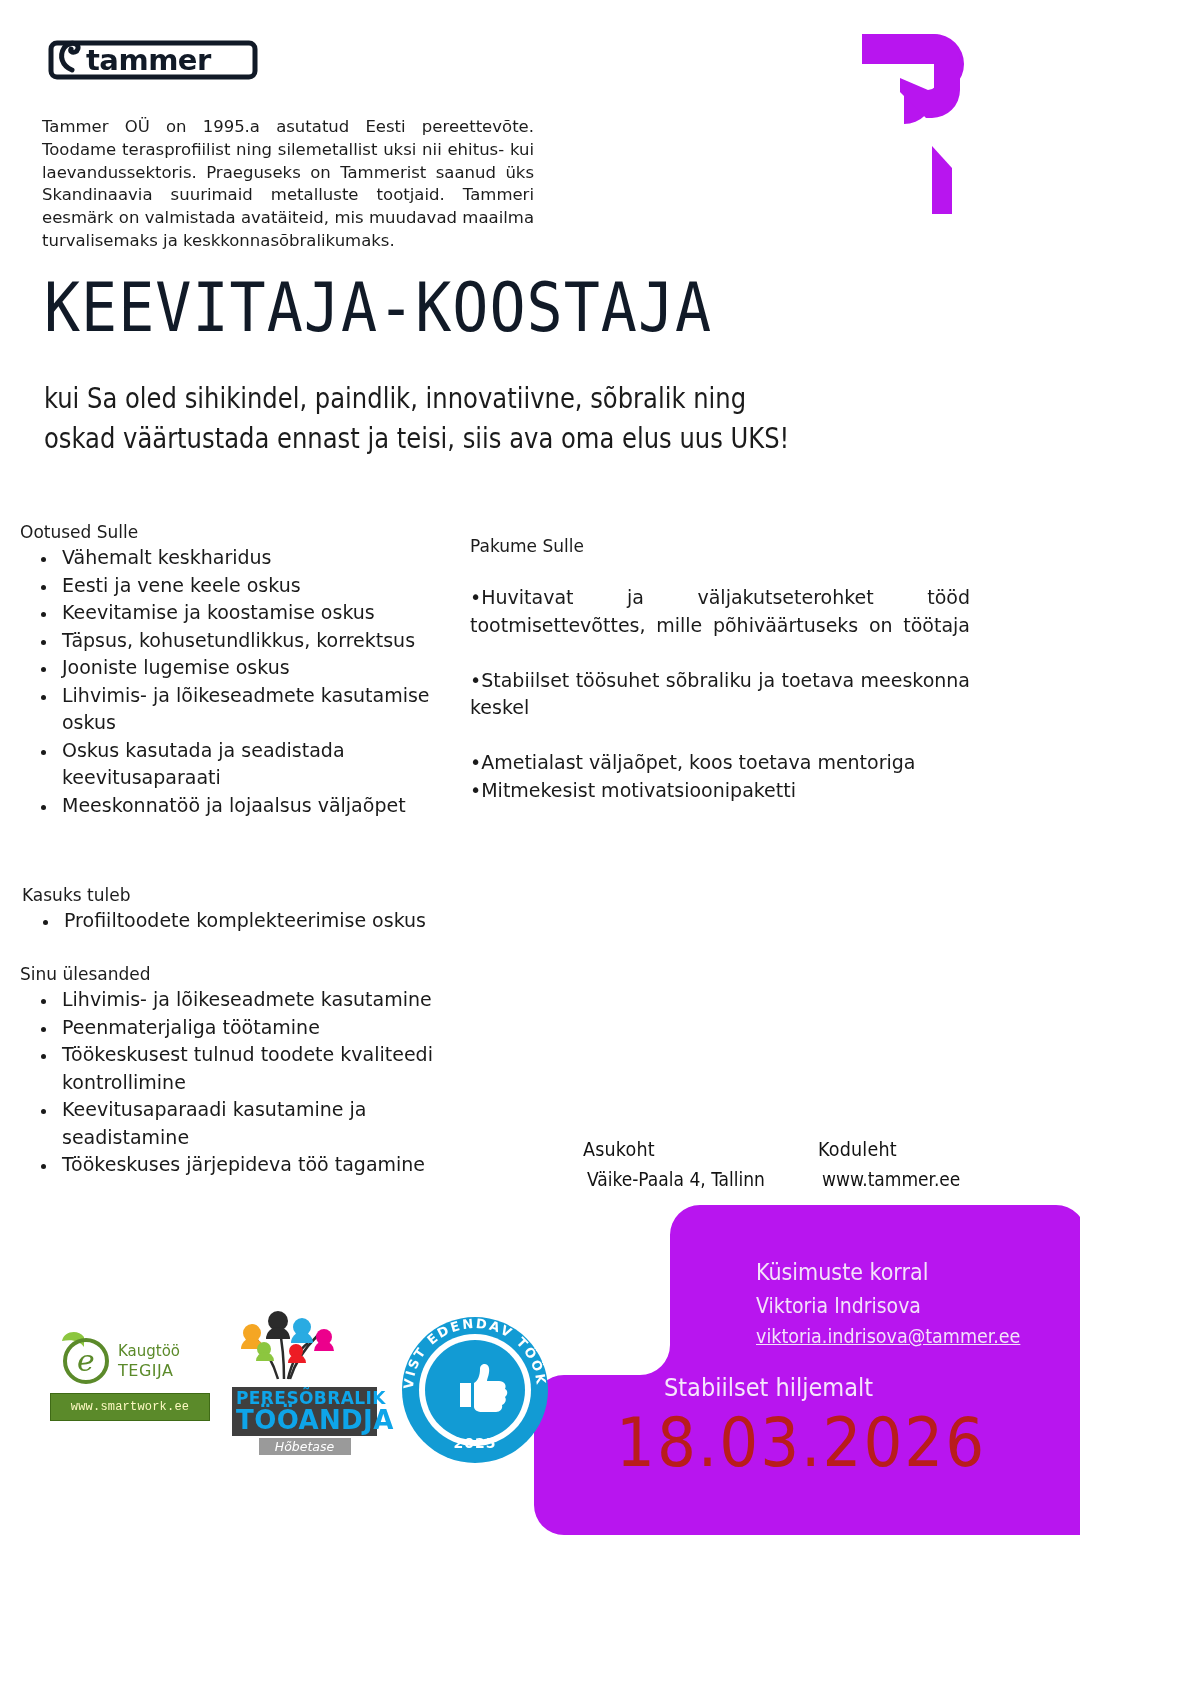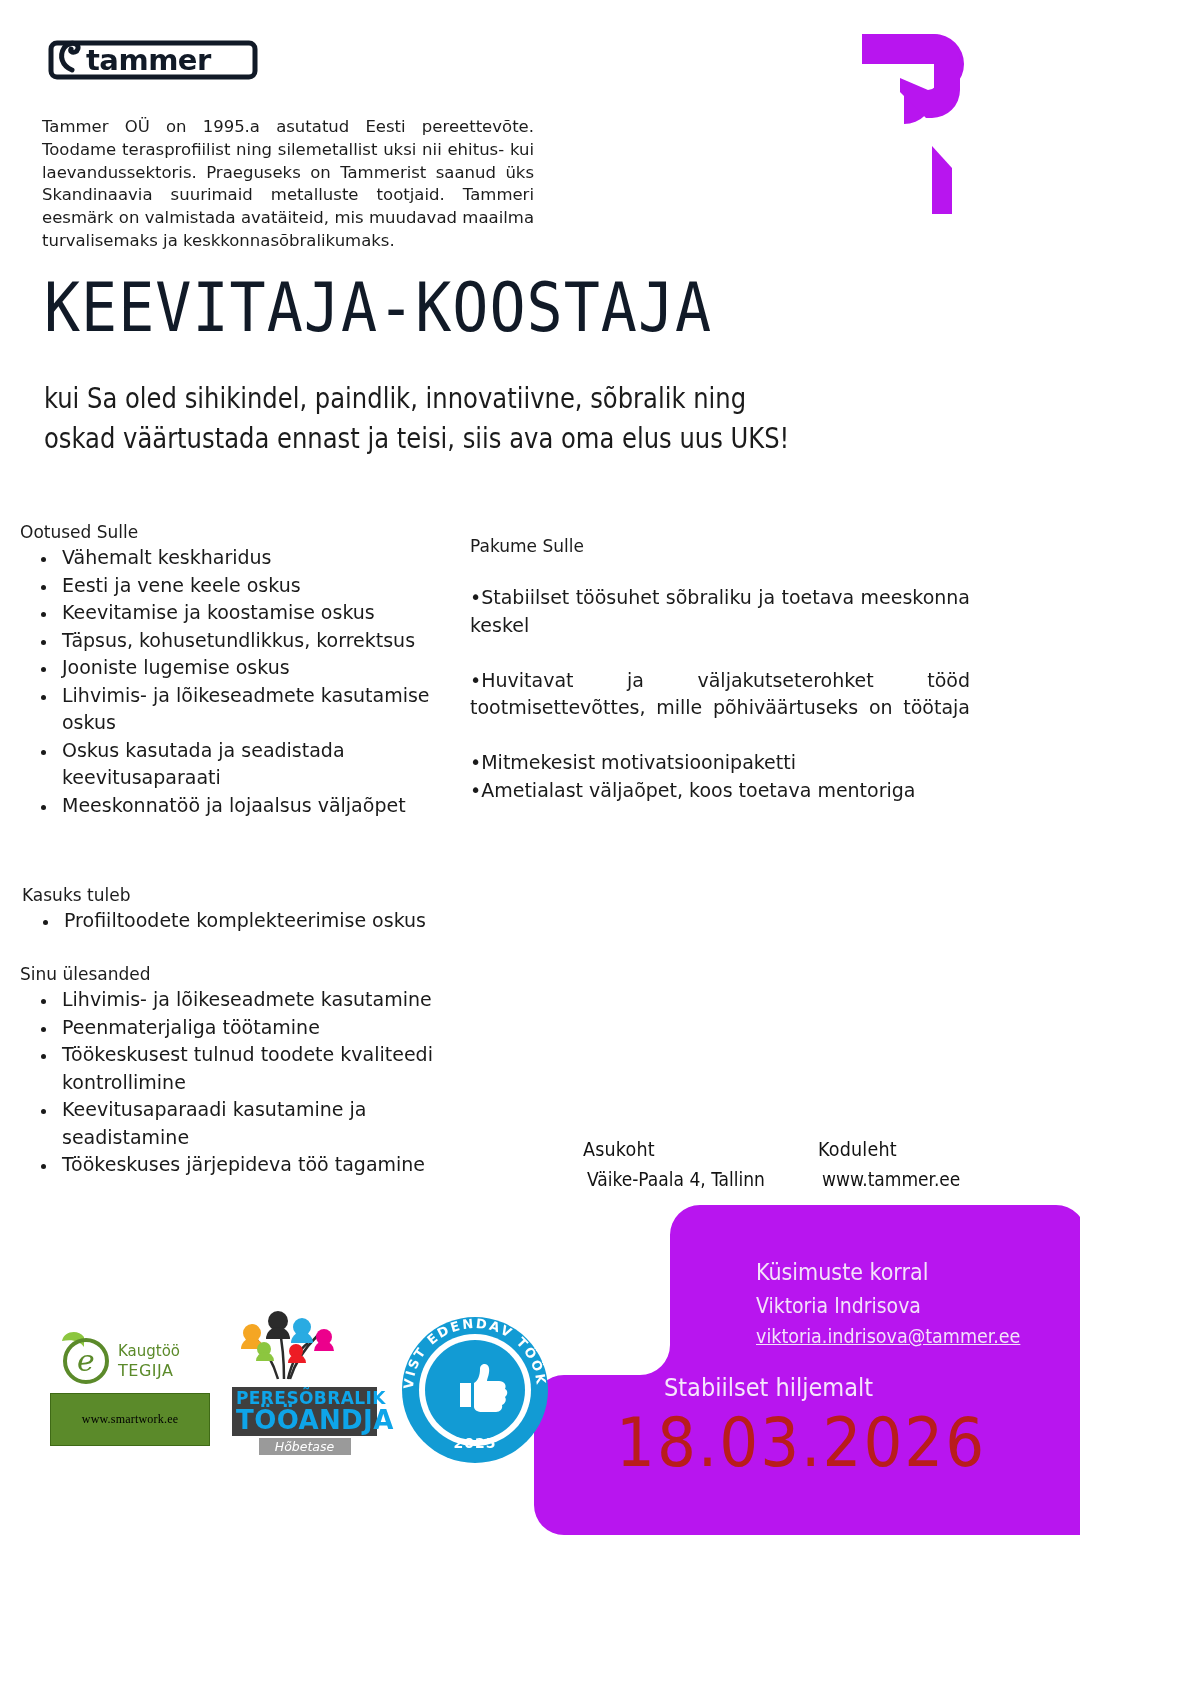--- a/index.html
+++ b/index.html
@@ -213,27 +213,27 @@
     left: 40px;
     top: 1305px;
     width: 500px;
     height: 170px;
   }
   .badge { position: absolute; }
   #badge-smartwork { left: 10px; top: 22px; width: 160px; }
   #badge-peresobralik { left: 192px; top: 0px; width: 145px; }
   #badge-tervist { left: 360px; top: 10px; width: 150px; }
   .sw-caption {
-    font-family: Liberation Serif, serif;
+    font-family: Liberation Mono, monospace;
     font-size: 12px;
-    color: #000000;
+    color: #fef9c3;
     background: #5b8a2a;
     border: 1px solid #3f6a16;
     text-align: center;
-    padding: 18px 0;
+    padding: 6px 0;
     letter-spacing: .2px;
   }
   .pf-main {
     background: #3f3f3f;
     color: #0ea5e9;
     text-align: center;
     font-family: "DejaVu Sans", "Liberation Sans", sans-serif;
     font-weight: bold;
     line-height: 1.02;
     padding: 3px 0 2px 4px;
@@ -309,24 +309,24 @@
       <li>Lihvimis- ja lõikeseadmete kasutamine</li>
       <li>Peenmaterjaliga töötamine</li>
       <li>Töökeskusest tulnud toodete kvaliteedi kontrollimine</li>
       <li>Keevitusaparaadi kasutamine ja seadistamine</li>
       <li>Töökeskuses järjepideva töö tagamine</li>
     </ul>
   </div>
 
   <div id="col-right">
     <p class="sec-head">Pakume Sulle</p>
+    <p class="dash-item justified">•<span>Huvitavat ja väljakutseterohket tööd tootmisettevõttes, mille põhiväärtuseks on töötaja</span></p>
     <p class="dash-item justified">•<span>Stabiilset töösuhet sõbraliku ja toetava meeskonna keskel</span></p>
-    <p class="dash-item justified">•<span>Huvitavat ja väljakutseterohket tööd tootmisettevõttes, mille põhiväärtuseks on töötaja</span></p>
+    <p class="dash-item">•<span>Ametialast väljaõpet, koos toetava mentoriga</span></p>
     <p class="dash-item">•<span>Mitmekesist motivatsioonipaketti</span></p>
-    <p class="dash-item">•<span>Ametialast väljaõpet, koos toetava mentoriga</span></p>
   </div>
 
   <div id="contact-row">
     <div class="contact-col c1">
       <div class="contact-label">Asukoht</div>
       <div class="contact-value">Väike-Paala 4, Tallinn</div>
     </div><div class="contact-col">
       <div class="contact-label">Koduleht</div>
       <div class="contact-value">www.tammer.ee</div>
     </div>

